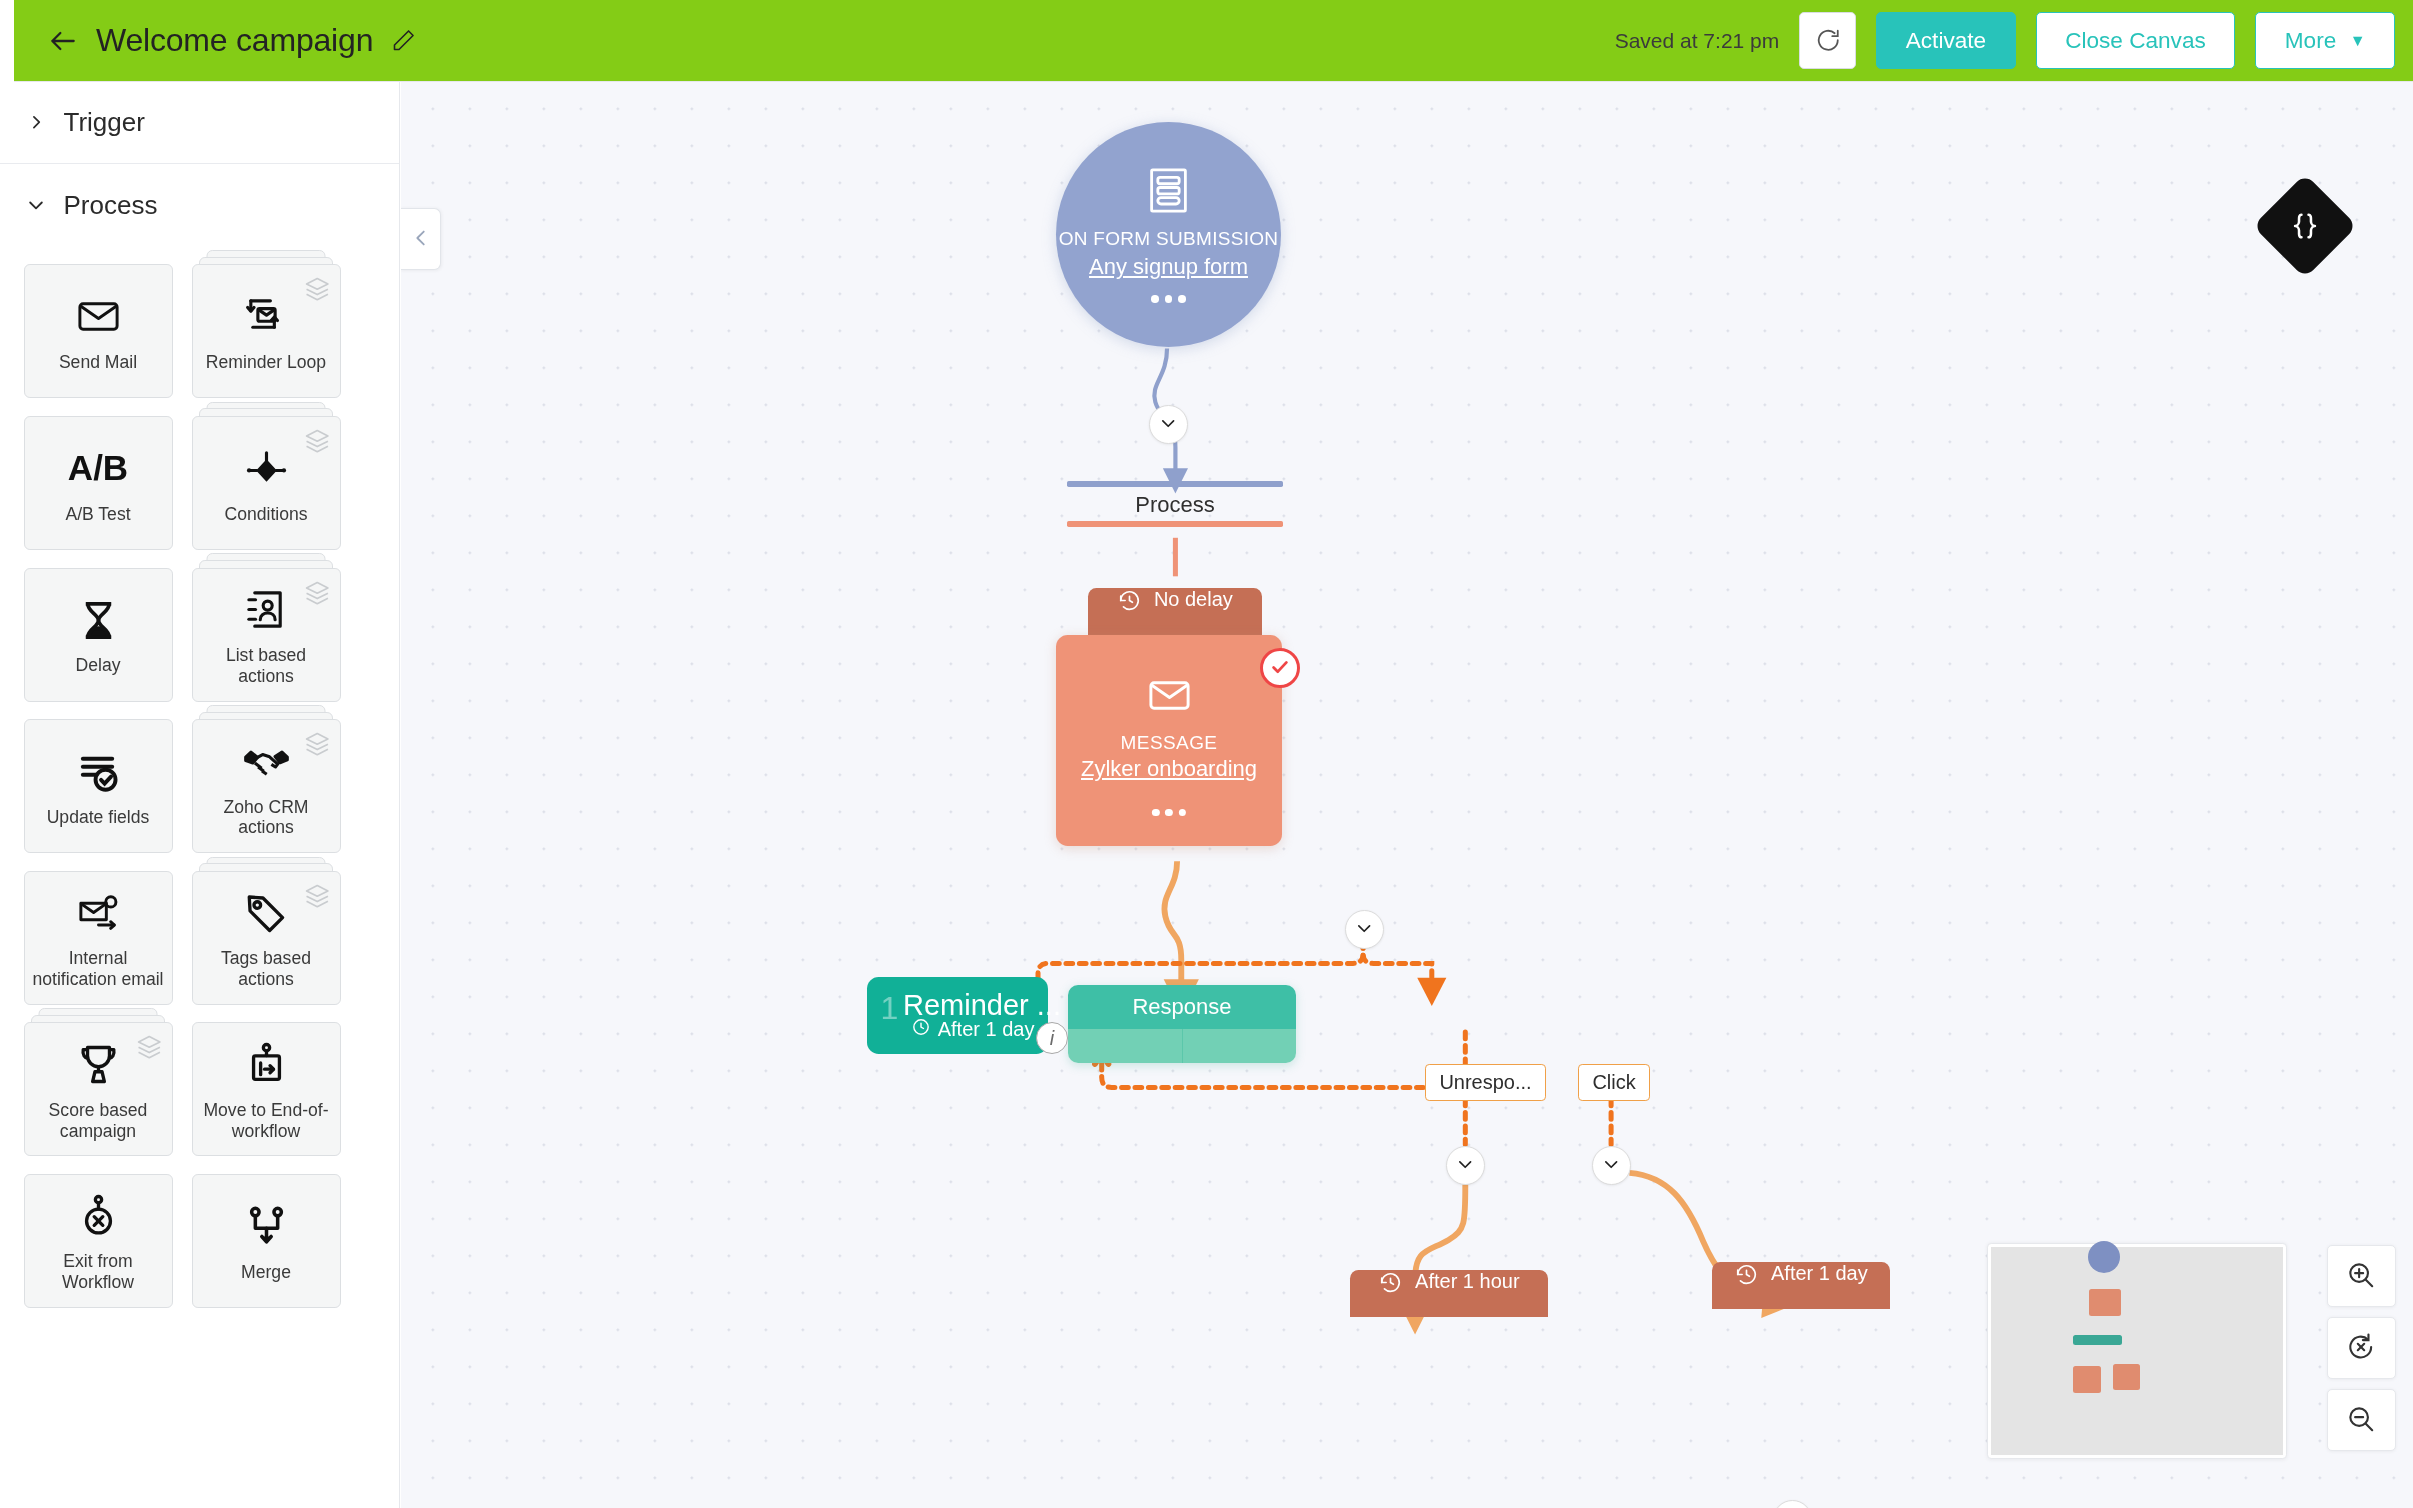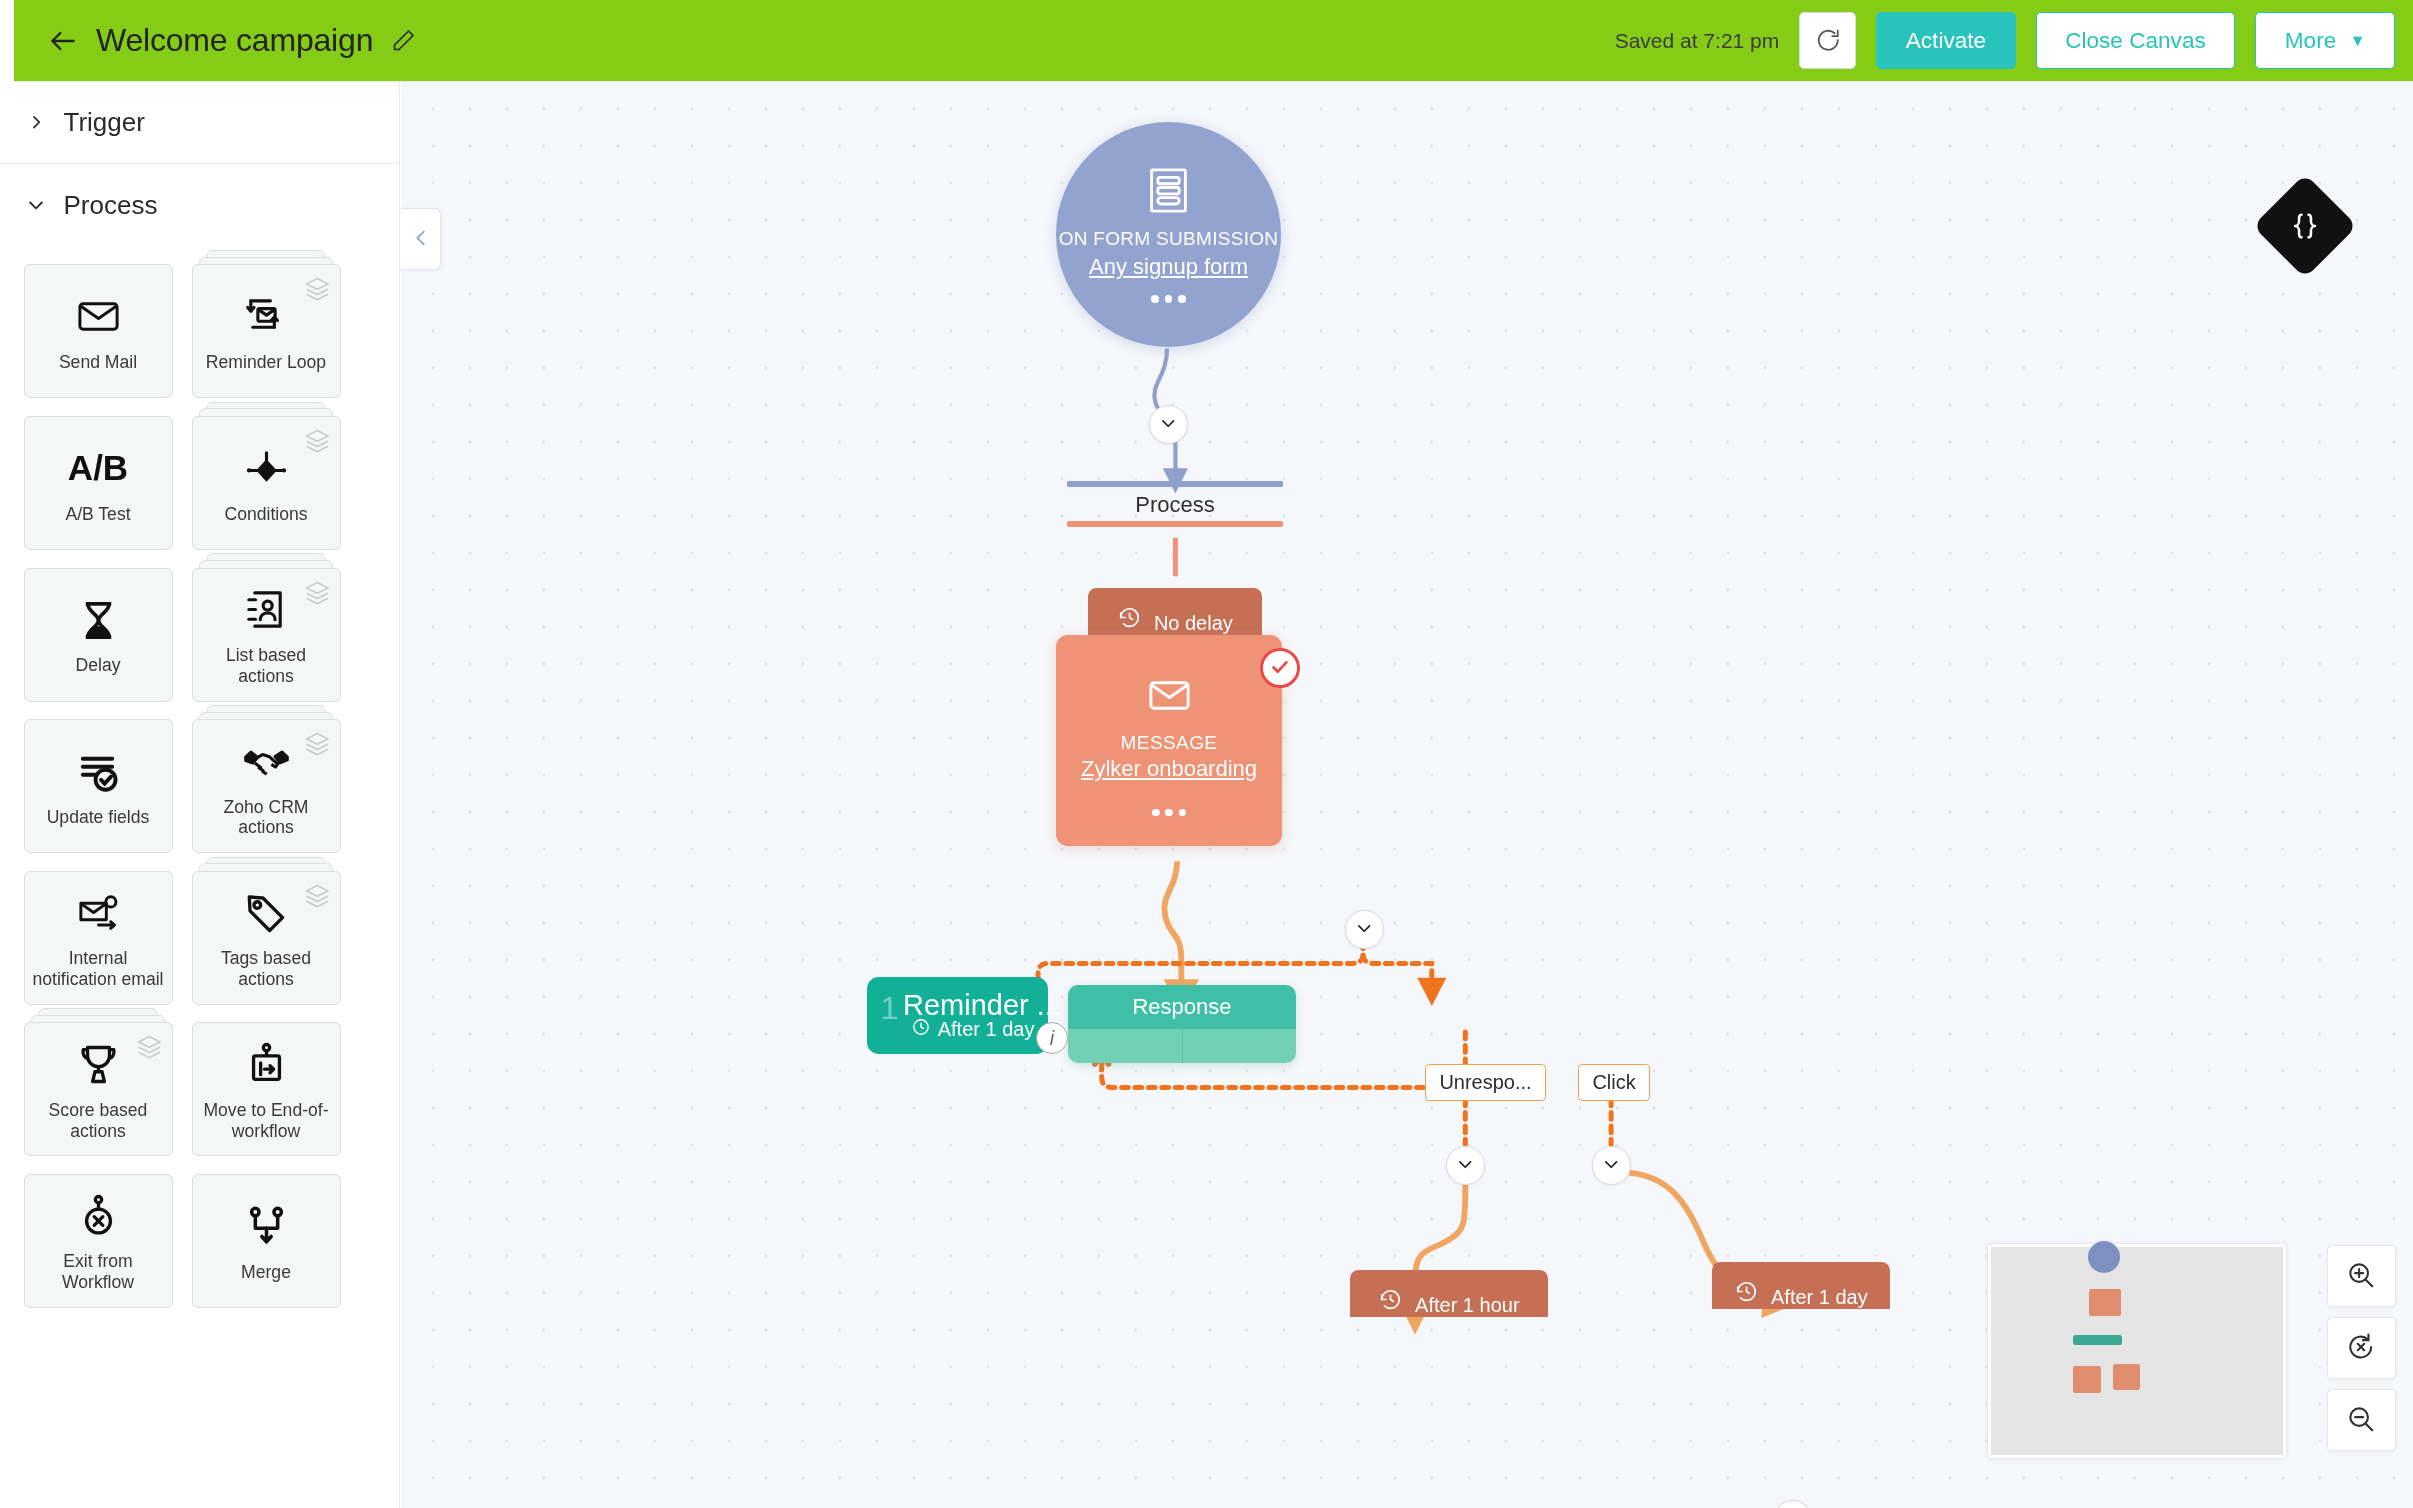--- a/index.html
+++ b/index.html
@@ -141,21 +141,21 @@
     box-shadow: 0 0.8px 2.5px rgba(0,0,0,0.08);
   }
 
   .process-divider { position: absolute; z-index: 9; }
   .process-divider .bar-top { width: 216px; height: 5.9px; background: #8fa0cc; border-radius: 1.7px; }
   .process-divider .plabel { text-align: center; font-size: 22px; color: #2f2f2f; padding: 5px 0 3.4px 0; }
   .process-divider .bar-bot { width: 216px; height: 5.9px; background: #ef9377; border-radius: 1.7px; }
 
   .delay-chip {
     position: absolute; height: 47px; background: #c56f55; border-radius: 8.4px 8.4px 0 0;
-    display: flex; align-items: flex-end; justify-content: center; gap: 11.7px;
+    display: flex; align-items: flex-start; justify-content: center; gap: 11.7px;
     color: #fff; font-size: 20px; padding: 0 22px; z-index: 9; cursor: pointer;
   }
 
   .action-card {
     border-radius: 11.7px; background: #ef9377; cursor: pointer;
     display: flex; flex-direction: column; align-items: center;
     box-shadow: 0 2.5px 11.7px rgba(200,150,130,0.3);
     position: relative;
   }
   .action-card .aicon { margin-top: 37px; }
@@ -483,21 +483,21 @@
         </span>
         <span class="cicon">
           <svg width="47" height="47" viewBox="0 0 24 24" fill="none" stroke="#111" stroke-width="1.7" stroke-linejoin="round">
             <path d="M6.4 3.3h11.2v4.2c0 3.2-2.5 5.6-5.6 5.6S6.4 10.7 6.4 7.5V3.3z"></path>
             <path d="M6.4 4.4H4.2c-.5 2.5.8 4.4 2.6 4.6"></path>
             <path d="M17.6 4.4h2.2c.5 2.5-.8 4.4-2.6 4.6"></path>
             <path d="M12 13.1v2.6"></path>
             <path d="M9 20.7l1.2-5h3.6l1.2 5H9z"></path>
           </svg>
         </span>
-        <span class="clabel">Score based actions</span>
+        <span class="clabel">Score based campaign</span>
       </div>
     </div>
 
     <div class="card-wrap">
       <div class="card">
         <span class="cicon">
           <svg width="47" height="47" viewBox="0 0 24 24" fill="none" stroke="#111" stroke-width="1.7" stroke-linecap="round" stroke-linejoin="round">
             <circle cx="12" cy="3.4" r="1.6"></circle>
               <path d="M12 5v2.4"></path>
             <rect x="5.4" y="7.6" width="13.2" height="12" rx="0.9"></rect>

